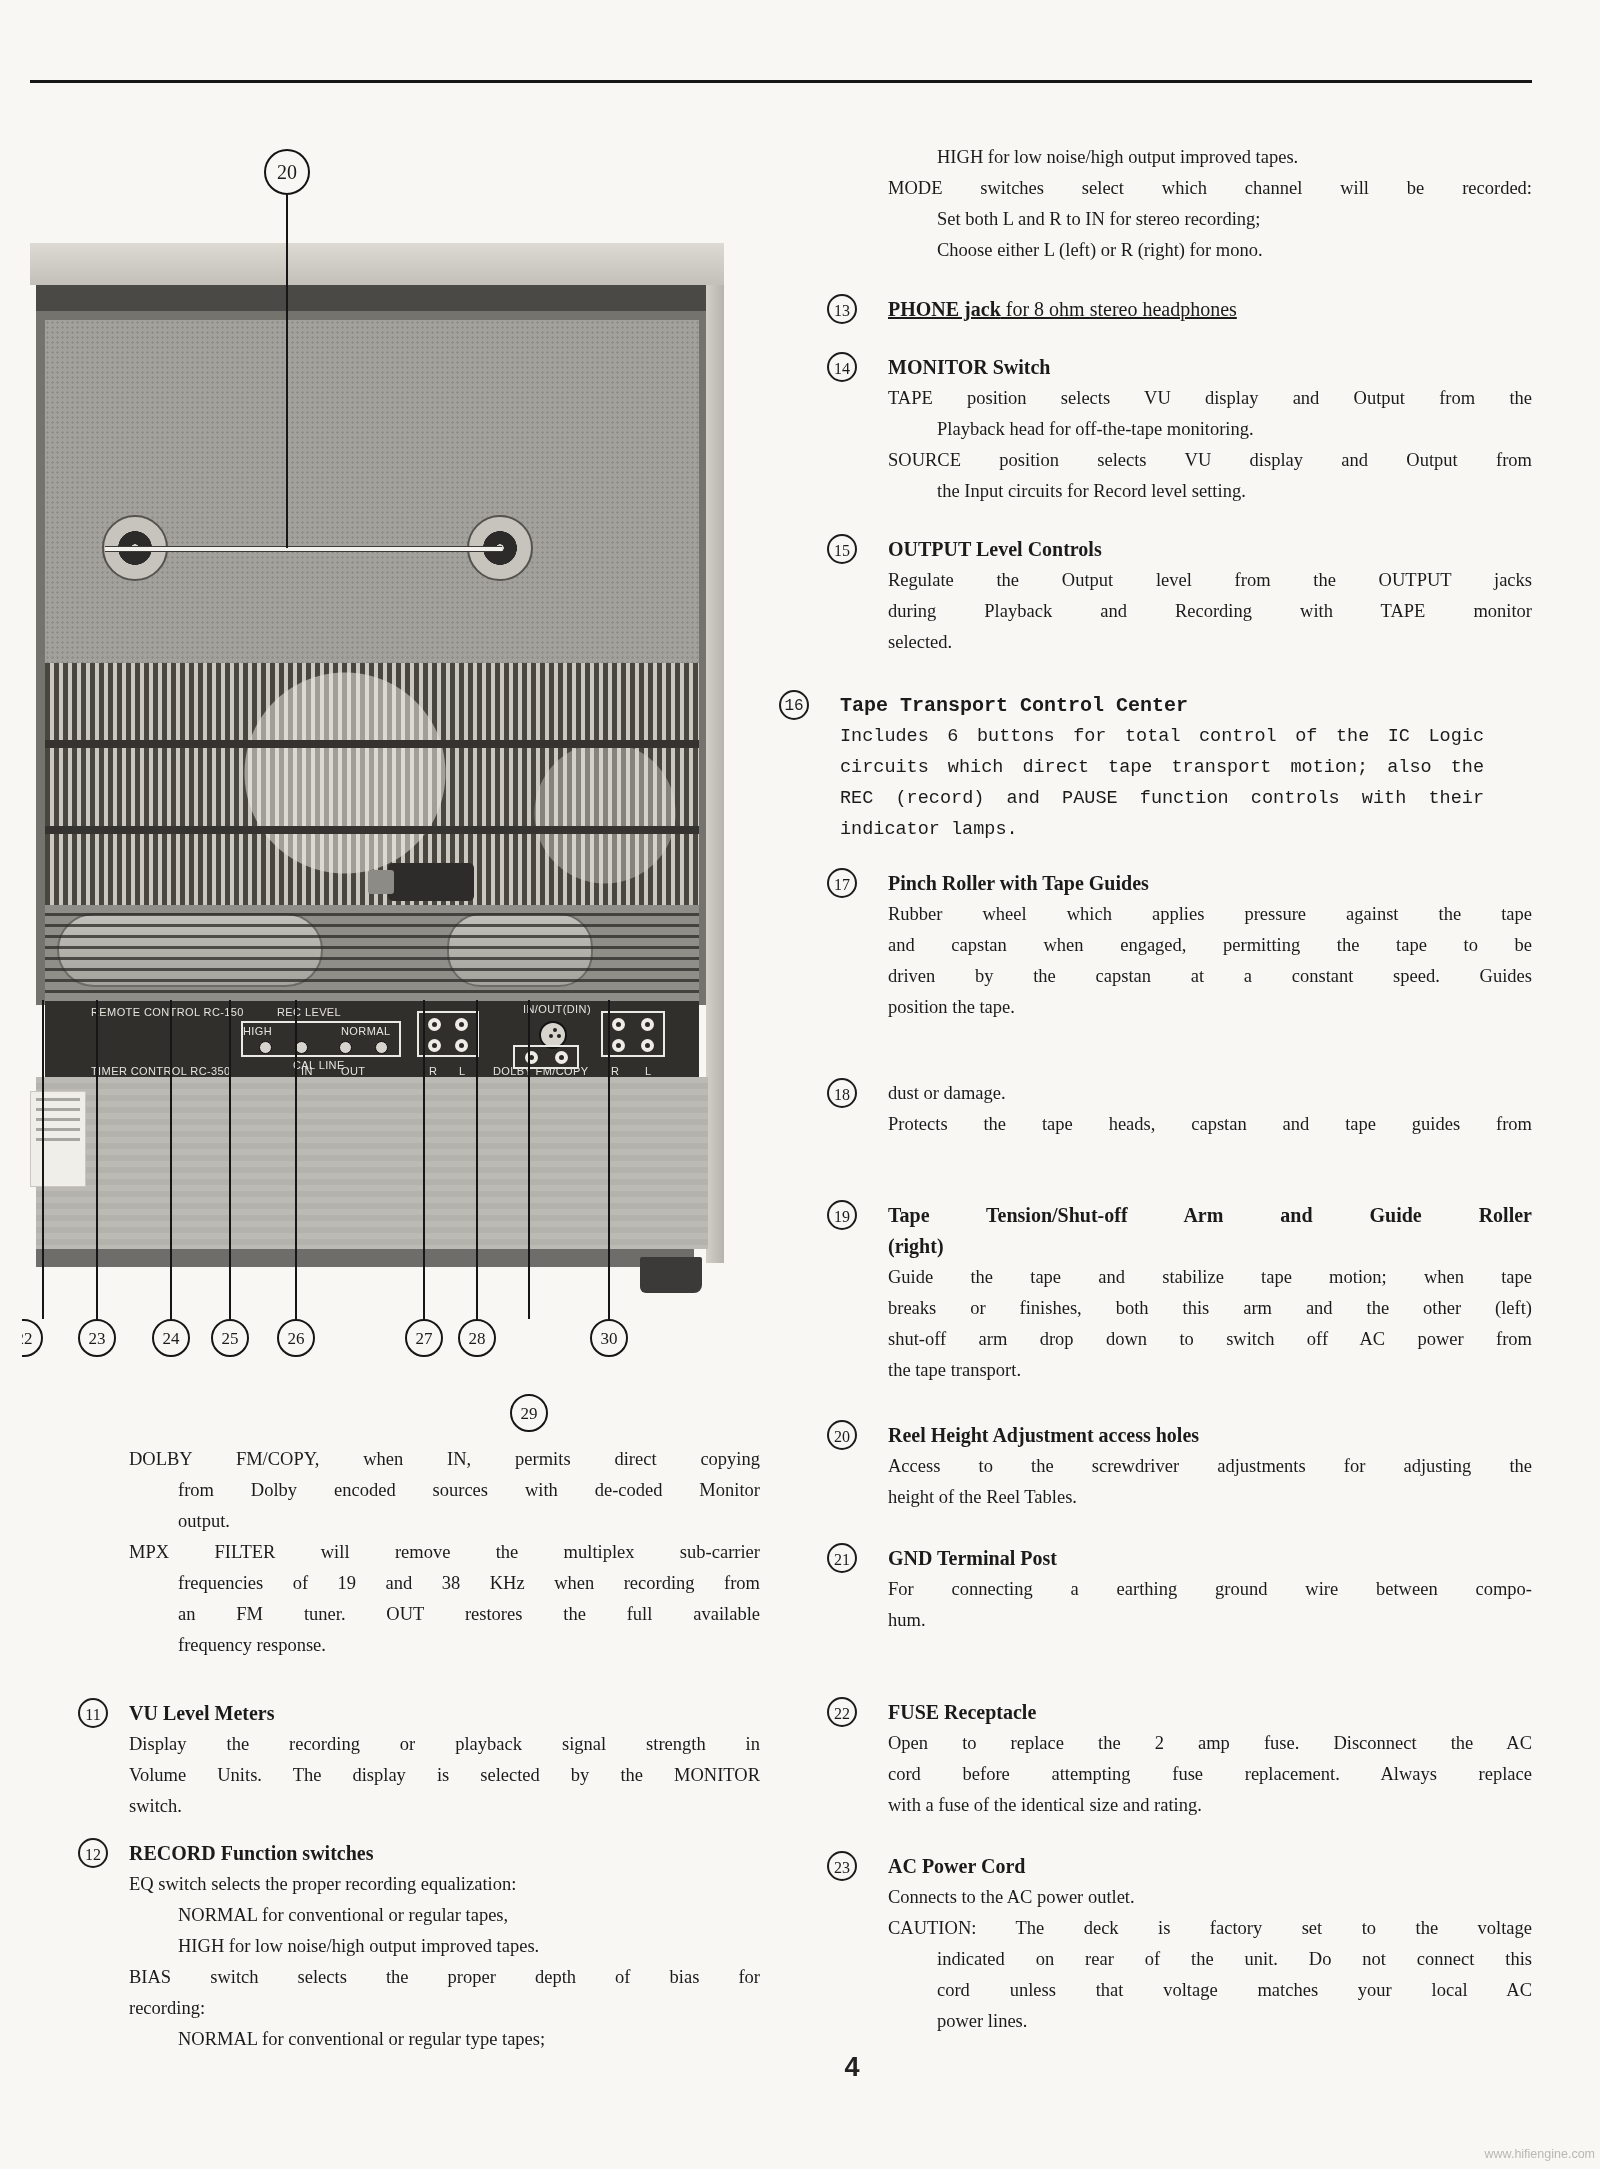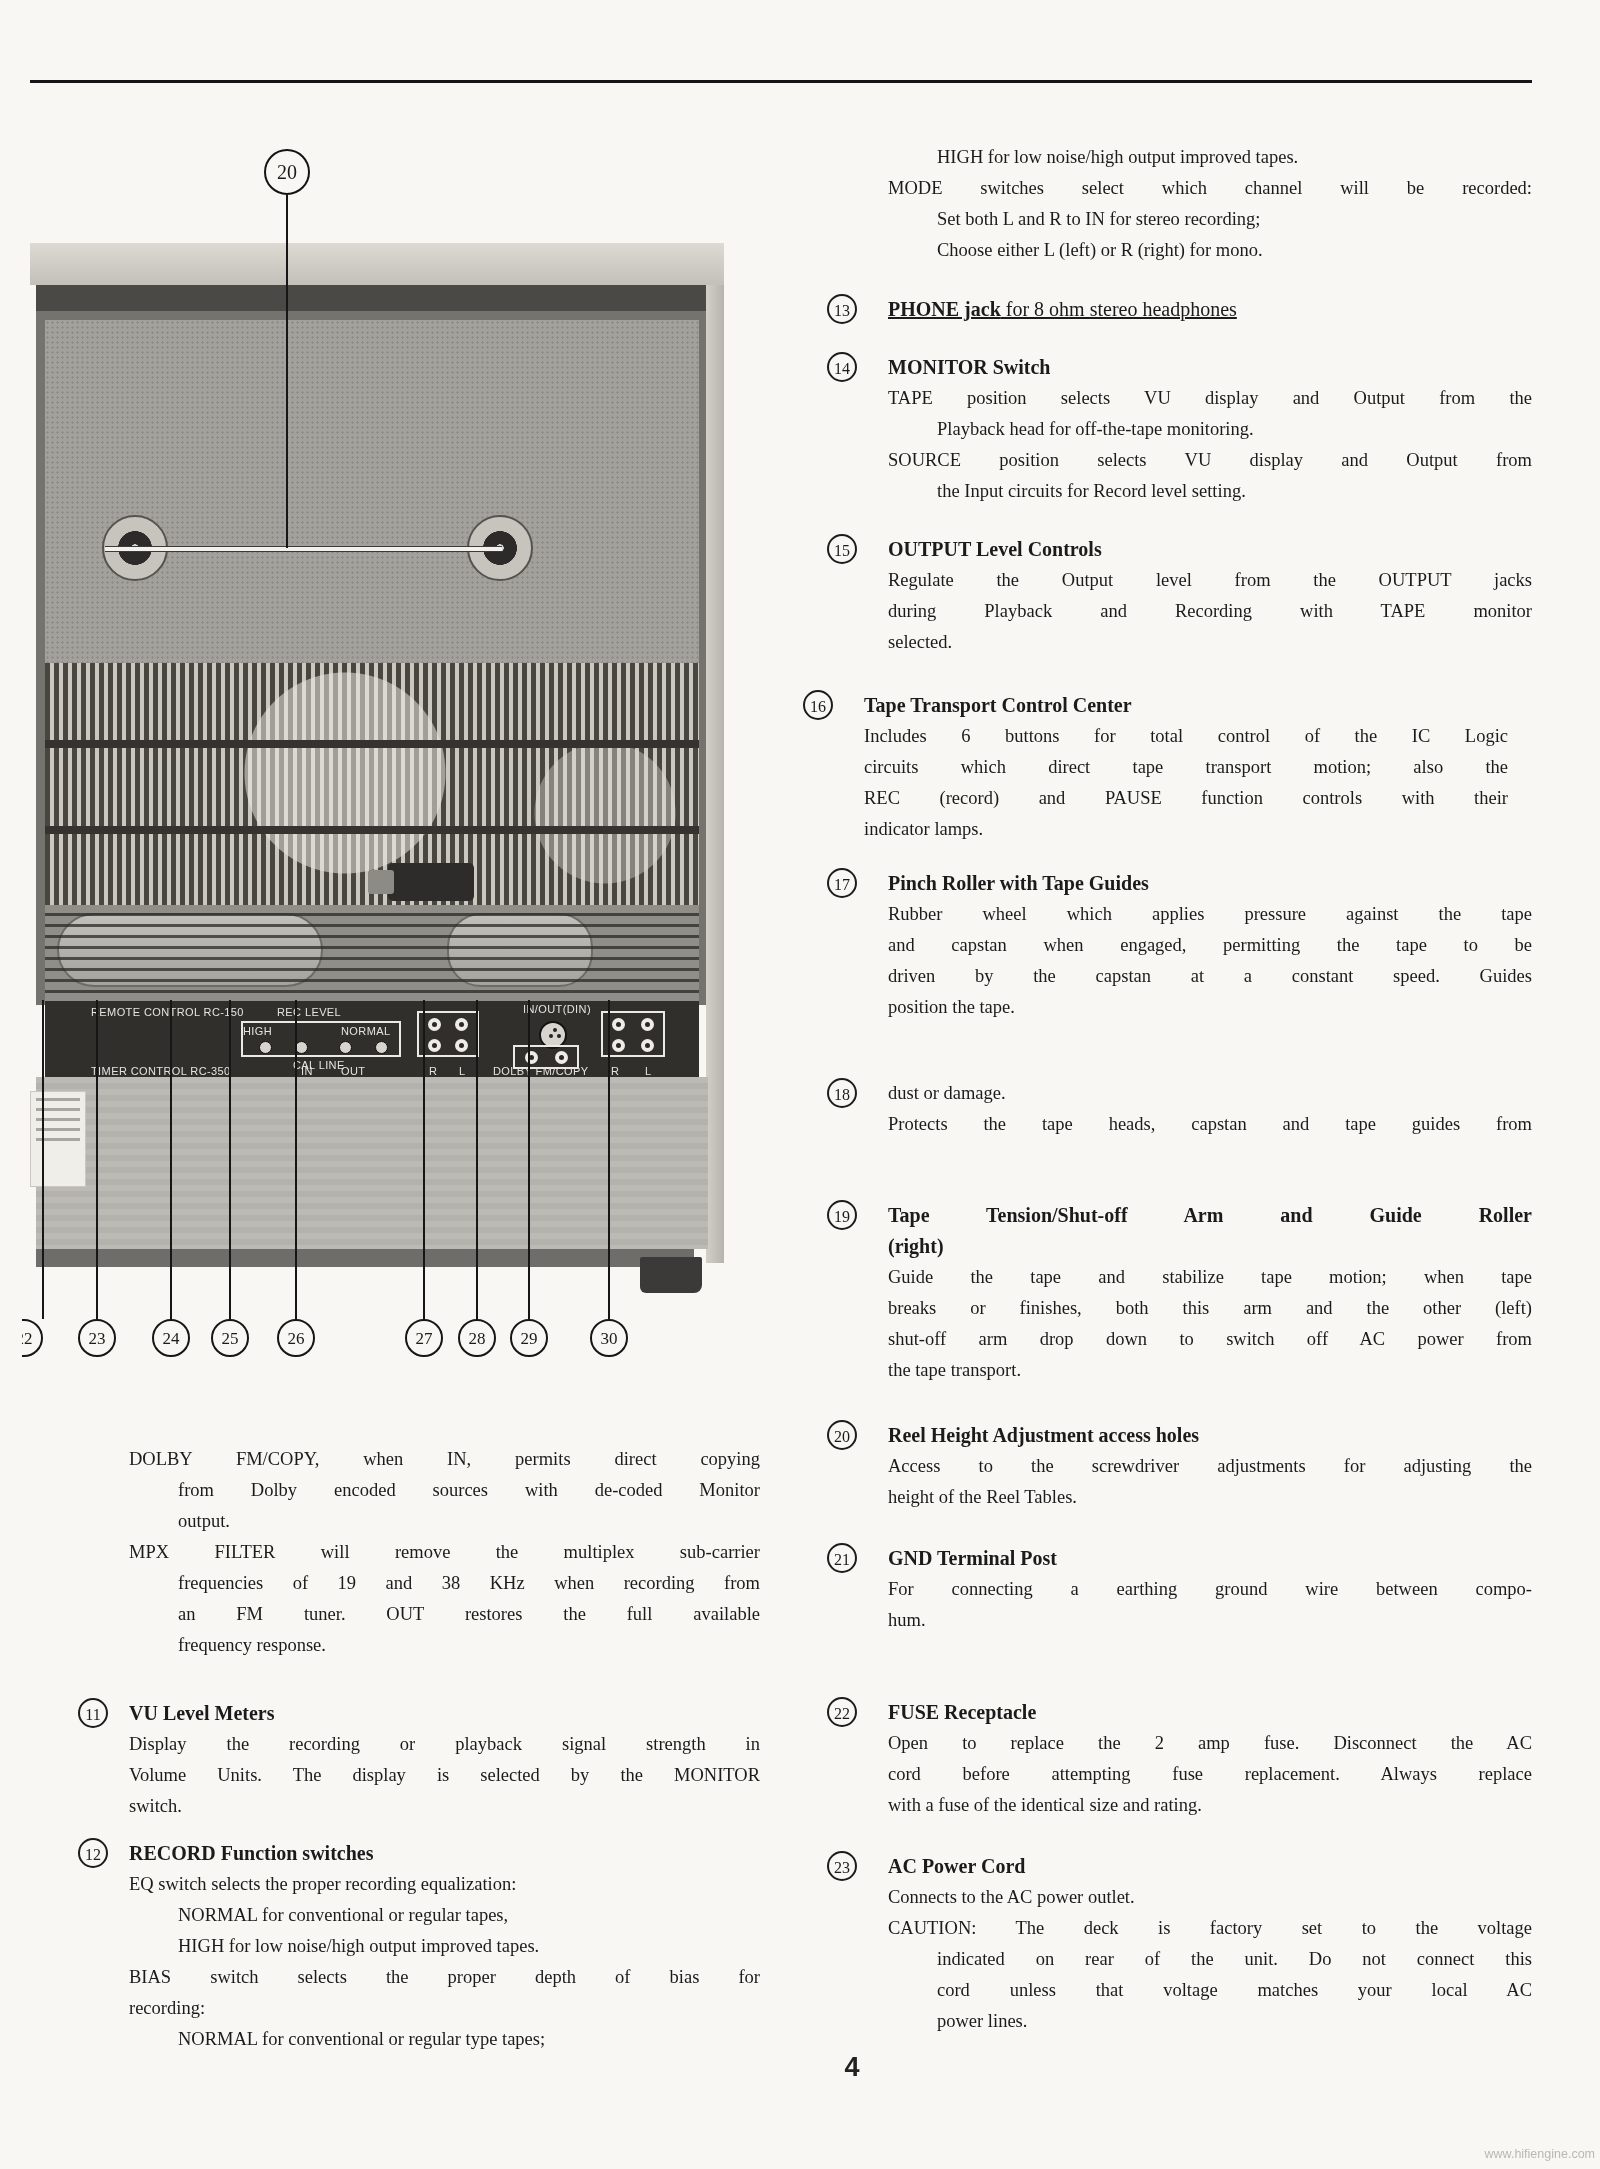--- a/index.html
+++ b/index.html
@@ -176,21 +176,21 @@
     <div class="callout" style="left: 152px; top: 1319px;">24</div>
     <div class="vline" style="left: 229px; top: 1000px; height: 319px;"></div>
     <div class="callout" style="left: 211px; top: 1319px;">25</div>
     <div class="vline" style="left: 295px; top: 1000px; height: 319px;"></div>
     <div class="callout" style="left: 277px; top: 1319px;">26</div>
     <div class="vline" style="left: 423px; top: 1000px; height: 319px;"></div>
     <div class="callout" style="left: 405px; top: 1319px;">27</div>
     <div class="vline" style="left: 476px; top: 1000px; height: 319px;"></div>
     <div class="callout" style="left: 458px; top: 1319px;">28</div>
     <div class="vline" style="left: 528px; top: 1000px; height: 319px;"></div>
-    <div class="callout" style="left: 510px; top: 1319px;">29</div>
+    <div class="callout" style="left: 510px; top: 1394px;">29</div>
     <div class="vline" style="left: 608px; top: 1000px; height: 319px;"></div>
     <div class="callout" style="left: 590px; top: 1319px;">30</div>
   </div>
 
 <div id="left-column">
     <div class="col-item" style="left: 78px; top: 1444px; width: 682px;">
       <div class="ln jl" style="padding-left: 51px;">DOLBY FM/COPY, when IN, permits direct copying</div>
       <div class="ln jl" style="padding-left: 100px;">from Dolby encoded sources with de-coded Monitor</div>
       <div class="ln" style="padding-left: 100px;">output.</div>
       <div class="ln jl" style="padding-left: 51px;">MPX FILTER will remove the multiplex sub-carrier</div>
@@ -235,21 +235,21 @@
       <div class="ln jl" style="padding-left: 66px;">SOURCE position selects VU display and Output from</div>
       <div class="ln" style="padding-left: 115px;">the Input circuits for Record level setting.</div>
     </div>
     <div class="col-item" style="left: 822px; top: 534px; width: 710px;">
       <div class="cnum" style="left: 5px; top: 0px;">15</div>
       <div class="hd" style="margin-left: 66px;"><span>OUTPUT Level Controls</span></div>
       <div class="ln jl" style="padding-left: 66px;">Regulate the Output level from the OUTPUT jacks</div>
       <div class="ln jl" style="padding-left: 66px;">during Playback and Recording with TAPE monitor</div>
       <div class="ln" style="padding-left: 66px;">selected.</div>
     </div>
-    <div class="col-item" style="left: 798px; top: 690px; width: 710px;">
+    <div class="col-item" style="left: 774px; top: 690px; width: 710px; font-family: Liberation Mono, monospace;">
       <div class="cnum" style="left: 5px; top: 0px;">16</div>
       <div class="hd" style="margin-left: 66px;"><span>Tape Transport Control Center</span></div>
       <div class="ln jl" style="padding-left: 66px;">Includes 6 buttons for total control of the IC Logic</div>
       <div class="ln jl" style="padding-left: 66px;">circuits which direct tape transport motion; also the</div>
       <div class="ln jl" style="padding-left: 66px;">REC (record) and PAUSE function controls with their</div>
       <div class="ln" style="padding-left: 66px;">indicator lamps.</div>
     </div>
     <div class="col-item" style="left: 822px; top: 868px; width: 710px;">
       <div class="cnum" style="left: 5px; top: 0px;">17</div>
       <div class="hd" style="margin-left: 66px;"><span>Pinch Roller with Tape Guides</span></div>

